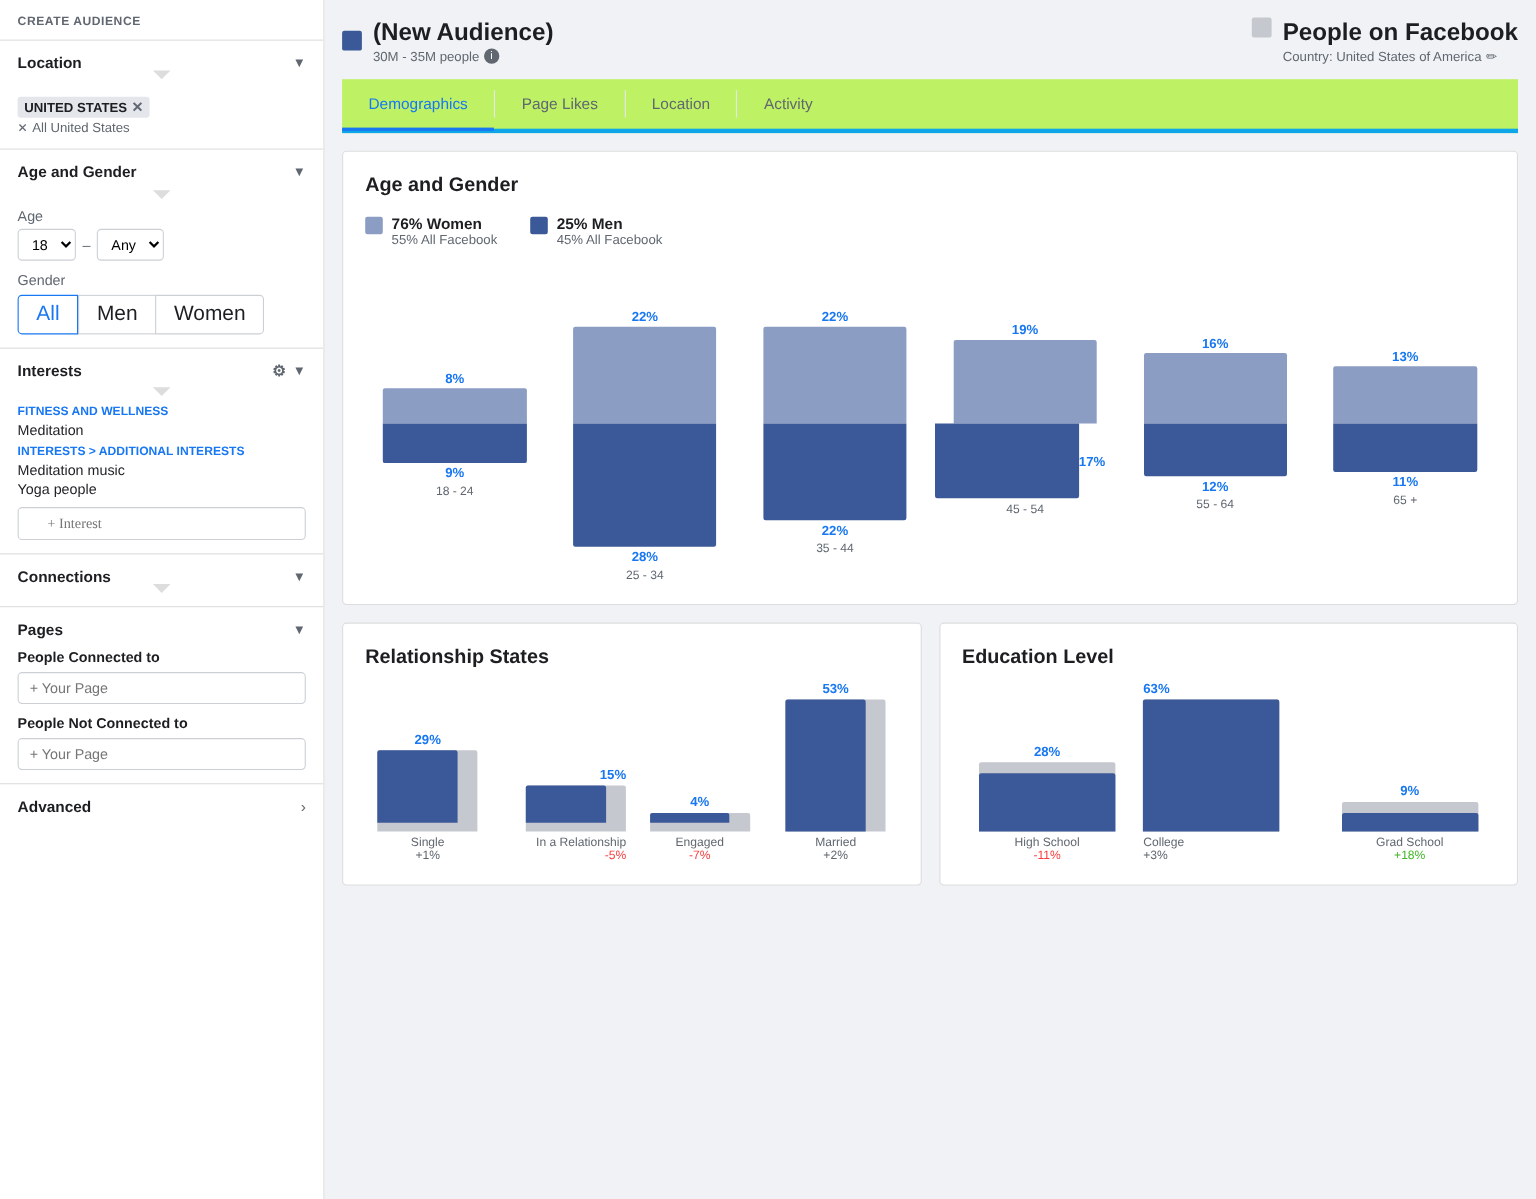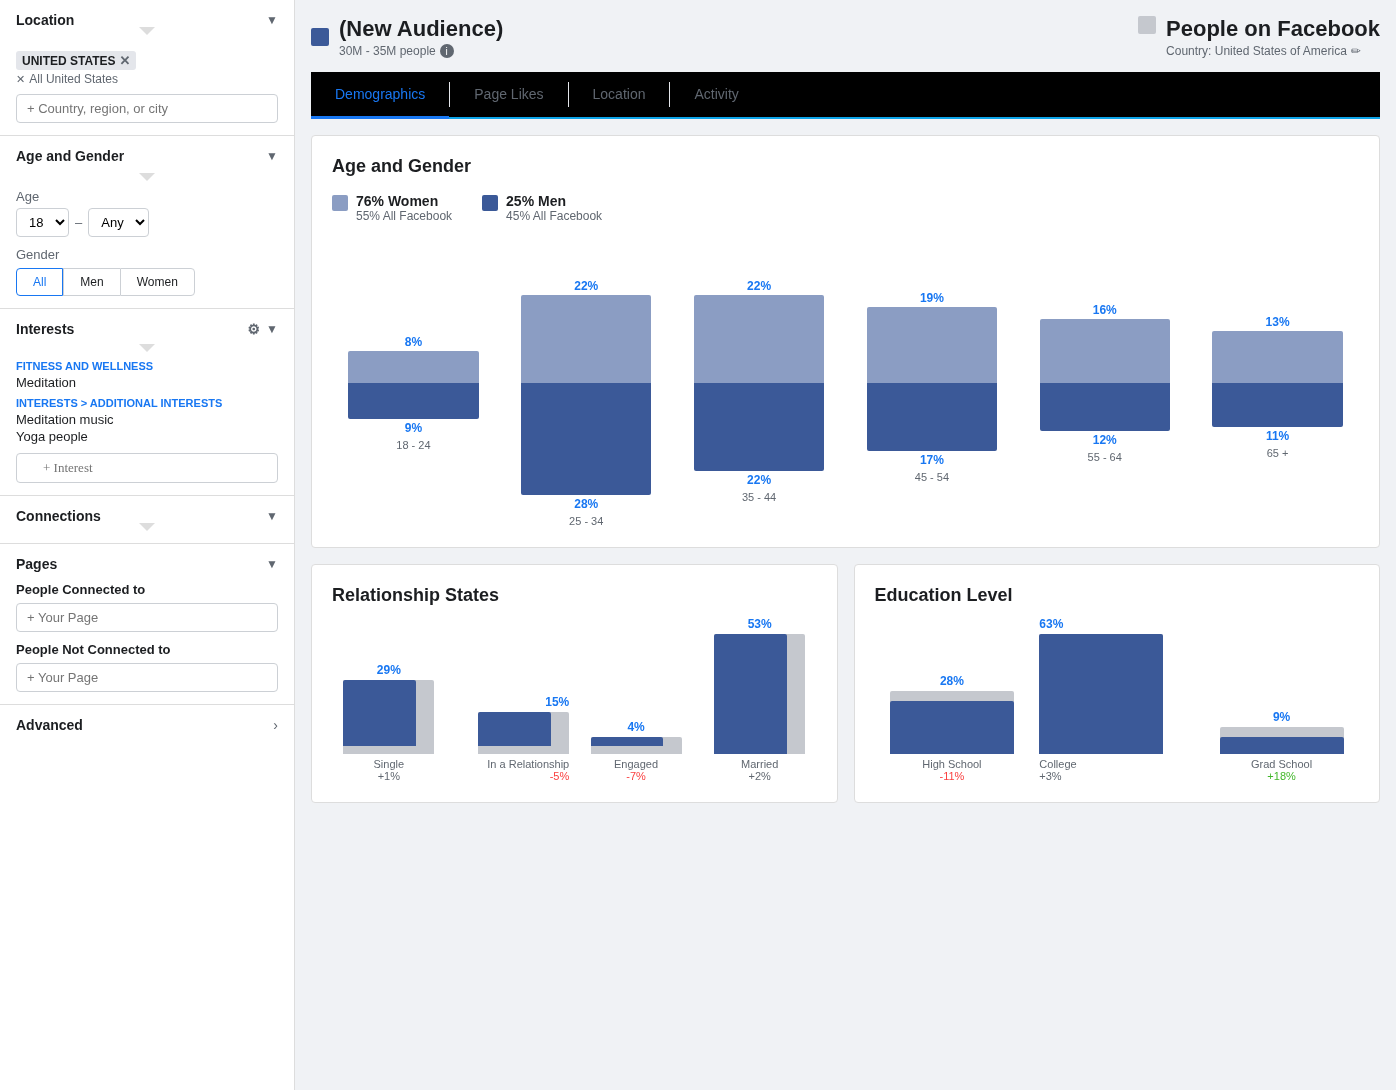--- a/index.html
+++ b/index.html
@@ -87,21 +87,21 @@
       font-size: 13px;
       background: #fff;
       cursor: pointer;
     }
     .age-dash { color: #606770; font-size: 13px; }
     .gender-label { font-size: 13px; color: #606770; margin-bottom: 6px; }
     .gender-buttons { display: flex; gap: 0; }
     .gender-btn {
       border: 1px solid #ccd0d5;
       padding: 6px 16px;
-      font-size: 12px;
+      font-size: 19px;
       cursor: pointer;
       background: #fff;
       color: #1c1e21;
     }
     .gender-btn:first-child { border-radius: 4px 0 0 4px; border-right: none; }
     .gender-btn:last-child { border-radius: 0 4px 4px 0; }
     .gender-btn.active { background: #fff; border: 1px solid #1877f2; color: #1877f2; z-index: 1; }
     .gender-btn:not(:first-child):not(:last-child) { border-right: none; }
 
     .interests-section { padding: 12px 16px; border-bottom: 1px solid #ddd; }
@@ -275,22 +275,22 @@
     }
     .edit-icon {
       font-size: 12px;
       color: #606770;
       cursor: pointer;
     }
 
     
     .tabs {
       display: flex;
-      border-bottom: 2px solid #0ea5e9;
-      background: #000000;
+      border-bottom: 4px solid #0ea5e9;
+      background: #bef264;
       margin-bottom: 16px;
     }
     .tab {
       padding: 14px 24px;
       font-size: 14px;
       font-weight: 500;
       color: #606770;
       cursor: pointer;
       border-bottom: 3px solid transparent;
       margin-bottom: -2px;
@@ -364,37 +364,37 @@
       border-top: 8px solid #ddd;
       margin: 0 auto;
       margin-top: -1px;
     }
   </style>
 </head>
 <body>
 
 <div id="sidebar">
 
+  <div class="sidebar-header">CREATE AUDIENCE</div>
 
   <div class="sidebar-section">
     <div class="sidebar-section-title">
       <span>Location</span>
       <span class="chevron">▼</span>
     </div>
     <span class="funnel-triangle"></span>
     <div style="margin-top:8px;">
       <span class="location-tag">
         <span>UNITED STATES</span>
         <span class="remove">✕</span>
       </span>
       <div style="font-size:12px;color:#606770;margin-top:2px;display:flex;align-items:center;gap:4px;">
         <span style="font-size:11px;">✕</span>
         <span>All United States</span>
       </div>
-      <input class="location-input" type="text" placeholder="+ Country, region, or city" style="">
     </div>
   </div>
 
   <div class="age-gender-section">
     <div class="age-gender-title">
       <span>Age and Gender</span>
       <span class="chevron">▼</span>
     </div>
     <span class="funnel-triangle"></span>
     <div style="margin-top:8px;">
@@ -549,21 +549,21 @@
             <div style="width: 80%; background: rgb(59, 89, 152); border-radius: 0px 0px 2px 2px; height: 88px;"></div>
             <div style="font-size: 12px; color: rgb(24, 119, 242); font-weight: 600; margin-top: 2px;">22%</div>
           </div>
           <div style="font-size: 11px; color: rgb(96, 103, 112); margin-top: 4px; white-space: nowrap;">35 - 44</div>
         </div>
         <div style="display: flex; flex-direction: column; align-items: center; flex: 1 1 0%;">
           <div style="display: flex; flex-direction: column; align-items: center; justify-content: flex-end; height: 140px; width: 100%;">
             <div style="font-size: 12px; color: rgb(24, 119, 242); font-weight: 600; margin-bottom: 2px;">19%</div>
             <div style="width: 80%; background: rgb(139, 157, 195); border-radius: 2px 2px 0px 0px; height: 76px;"></div>
           </div>
-          <div style="display: flex; flex-direction: column; align-items: center; width: 100%;">
+          <div style="display: flex; flex-direction: row; align-items: center; width: 100%;">
             <div style="width: 80%; background: rgb(59, 89, 152); border-radius: 0px 0px 2px 2px; height: 68px;"></div>
             <div style="font-size: 12px; color: rgb(24, 119, 242); font-weight: 600; margin-top: 2px;">17%</div>
           </div>
           <div style="font-size: 11px; color: rgb(96, 103, 112); margin-top: 4px; white-space: nowrap;">45 - 54</div>
         </div>
         <div style="display: flex; flex-direction: column; align-items: center; flex: 1 1 0%;">
           <div style="display: flex; flex-direction: column; align-items: center; justify-content: flex-end; height: 140px; width: 100%;">
             <div style="font-size: 12px; color: rgb(24, 119, 242); font-weight: 600; margin-bottom: 2px;">16%</div>
             <div style="width: 80%; background: rgb(139, 157, 195); border-radius: 2px 2px 0px 0px; height: 64px;"></div>
           </div>

